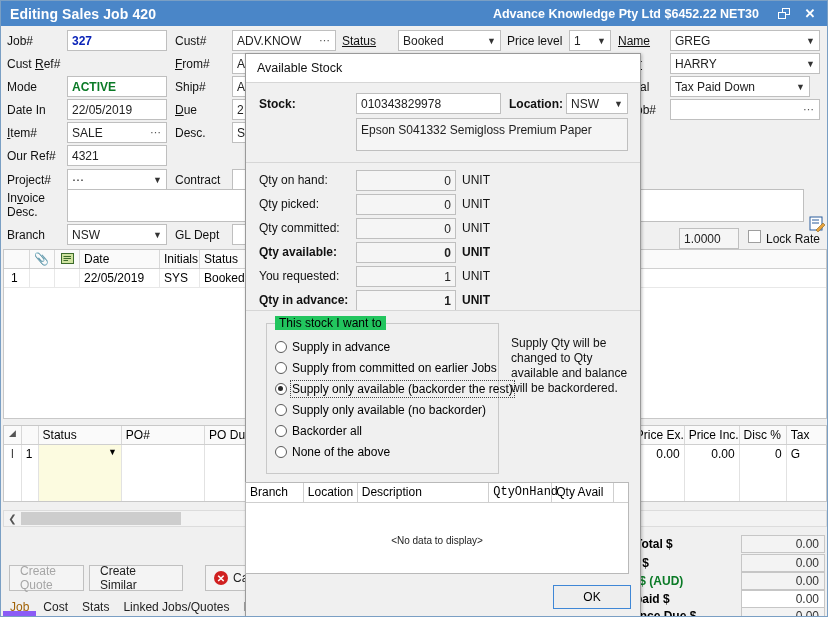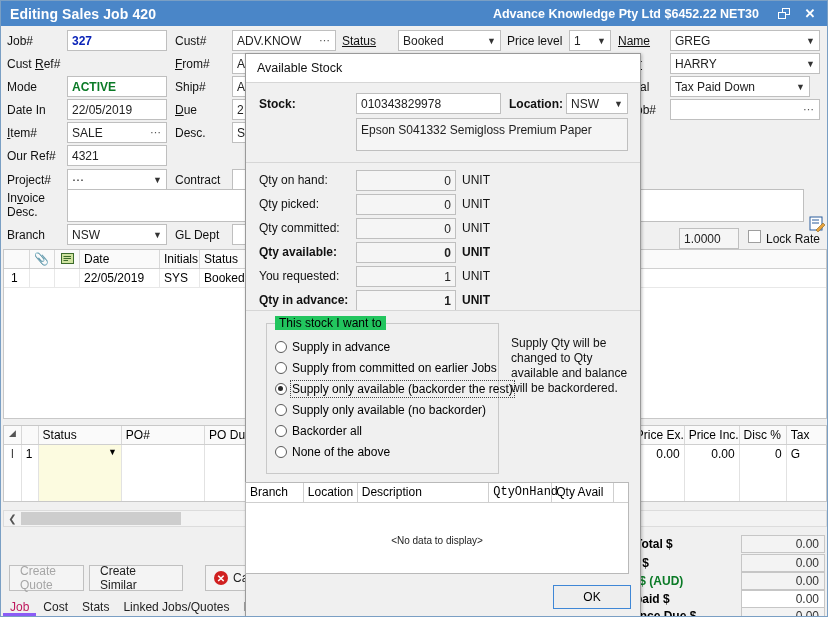--- a/index.html
+++ b/index.html
@@ -95,21 +95,21 @@
 
   
   .btn {
     border: 1px solid #c0c0c0; background: #f4f4f4; height: 26px;
     display: inline-flex; align-items: center; justify-content: center;
     font-size: 12px; padding: 0 10px; color: #222;
   }
   .btn.disabled { color: #a6a6a6; }
   .tabs { position: absolute; left: 2px; top: 596px; height: 20px; display: flex; align-items: flex-end; }
   .tab { font-size: 12px; padding: 0 7px; color: #222; height: 19px; line-height: 19px; }
-  .tab.active { color: #be185d; border-bottom: 4px solid #8b5cf6; }
+  .tab.active { color: #a16207; border-bottom: 6px solid #8b5cf6; }
 
   
   .tot-lbl { position: absolute; font-size: 12px; font-weight: bold; white-space: nowrap; }
   .tot-fld { position: absolute; height: 18px; border: 1px solid #c6c6c6; background: #f3f3f3;
              font-size: 12px; text-align: right; padding: 1px 5px 0 0; color: #333; }
 
   
   .dlg {
     position: absolute; left: 244px; top: 52px; width: 396px; height: 564px;
     background: #f0f0f0; border: 1px solid #9a9a9a;

